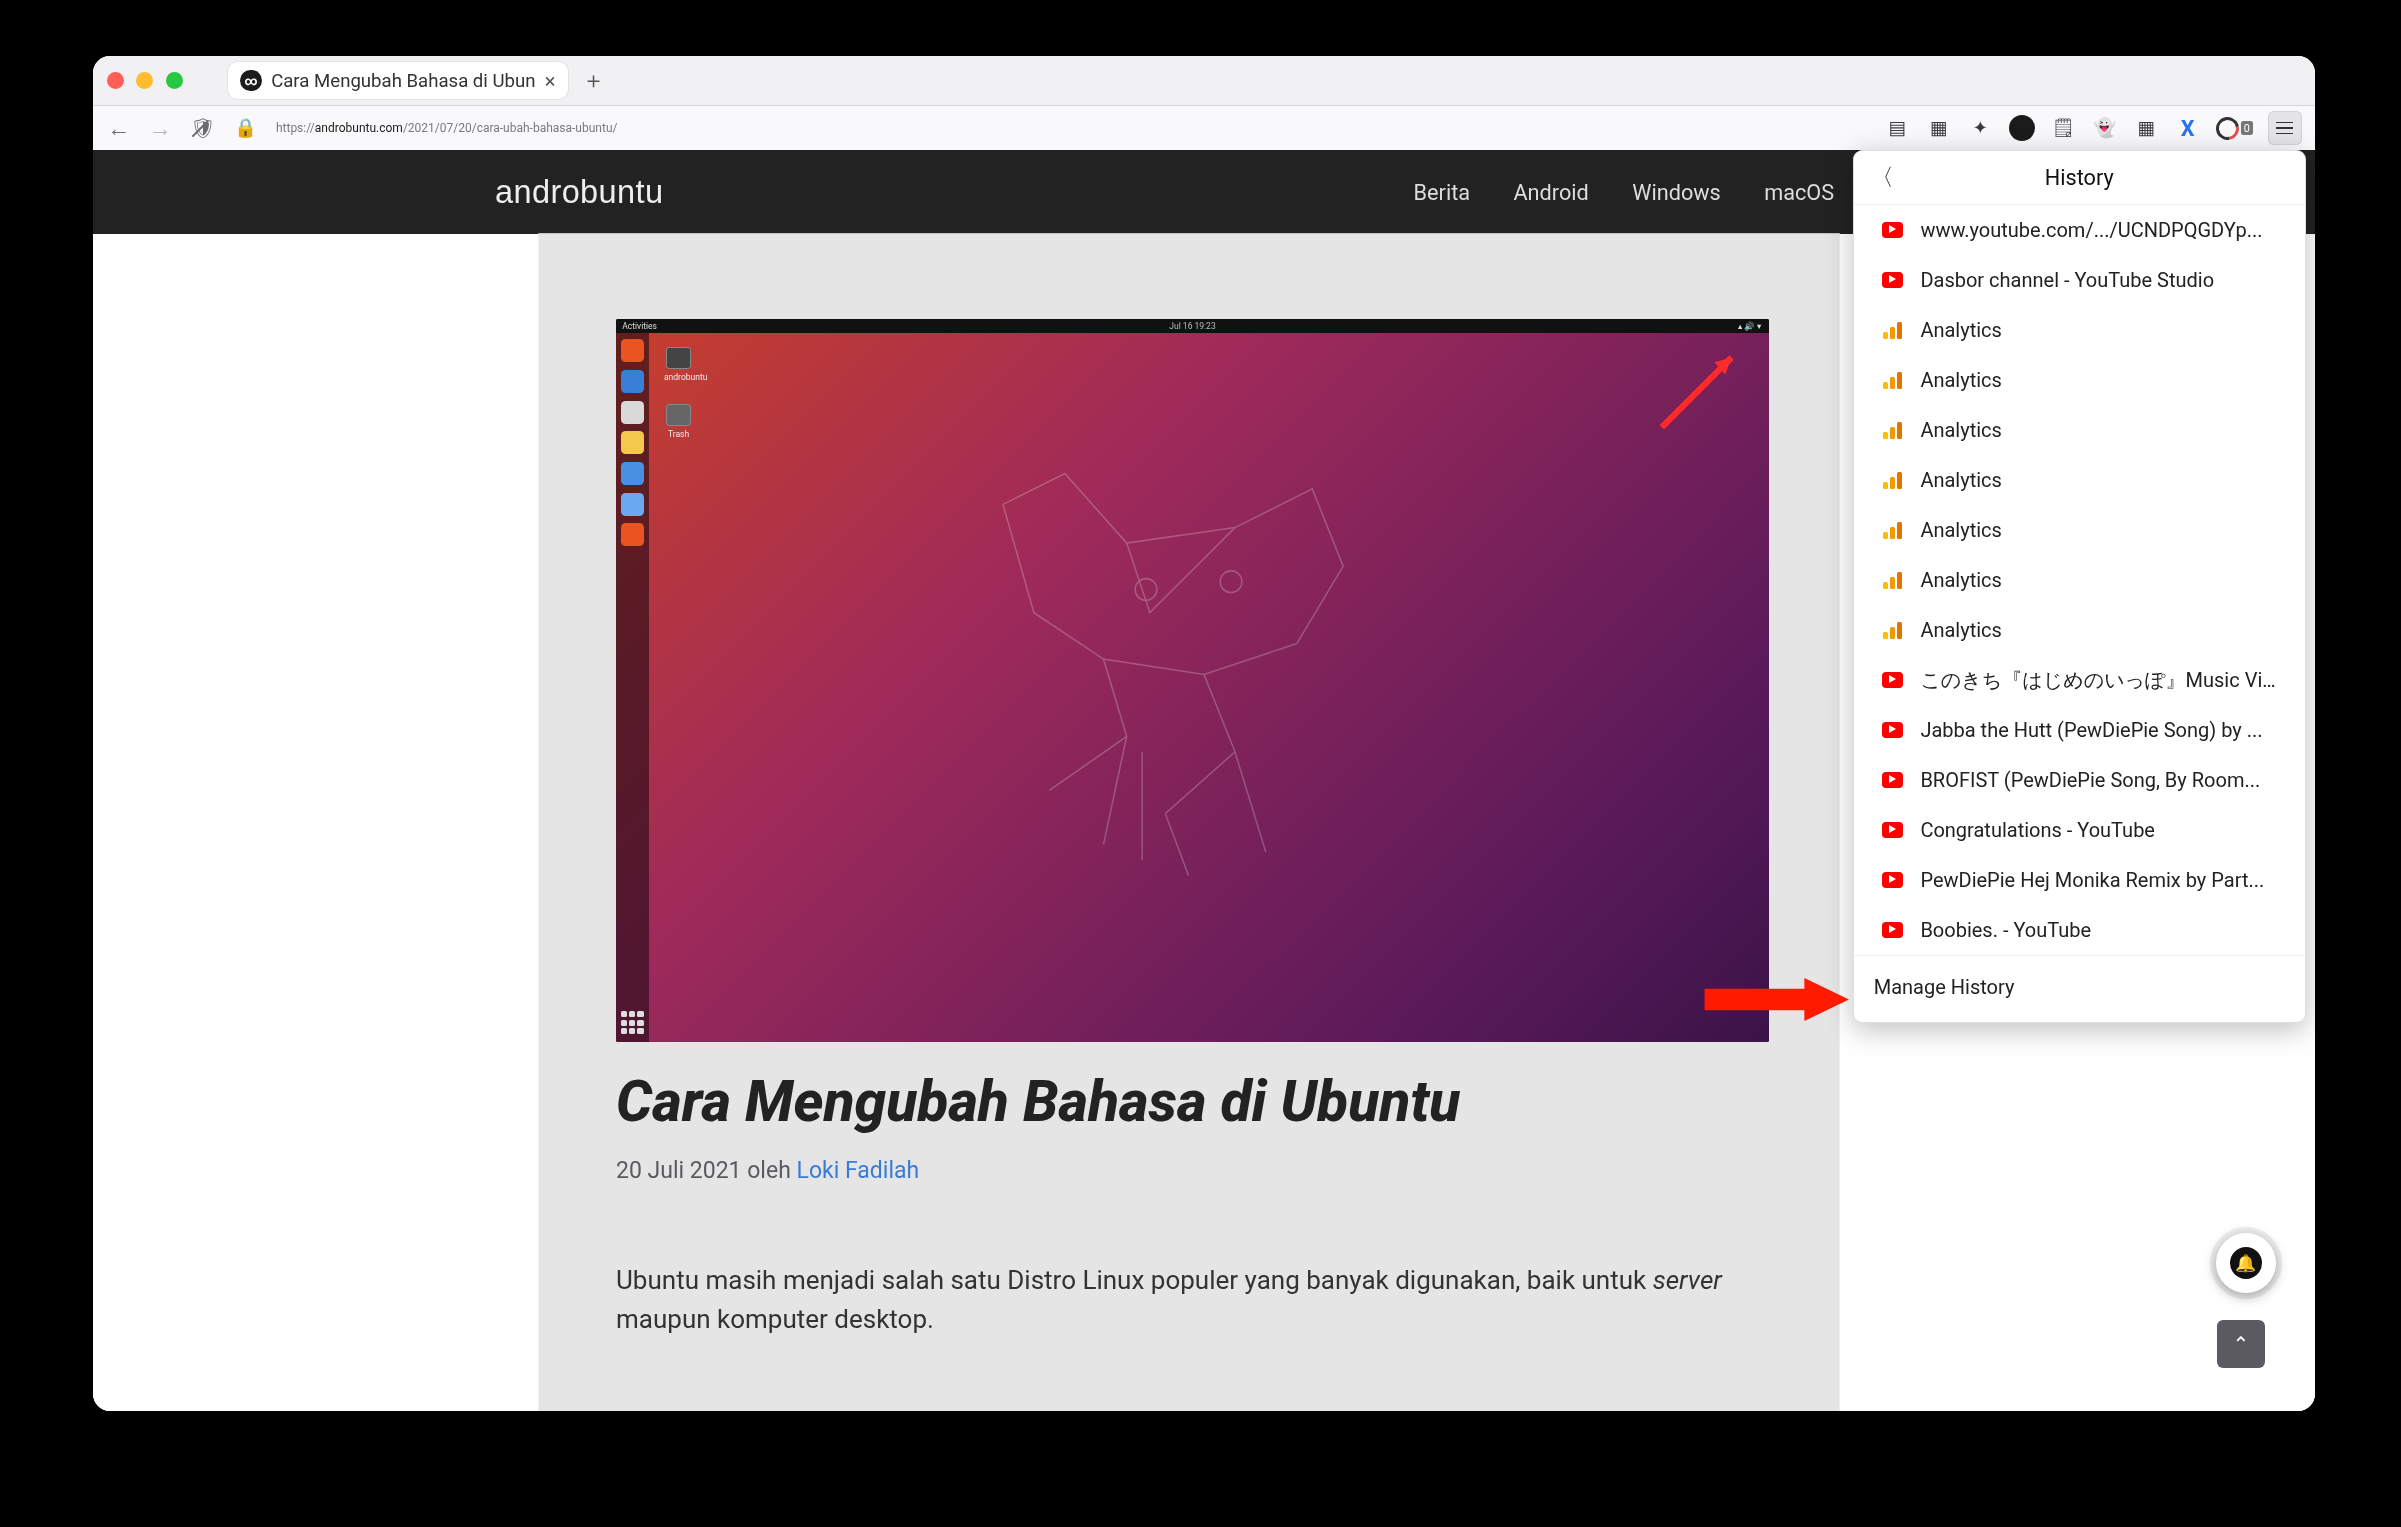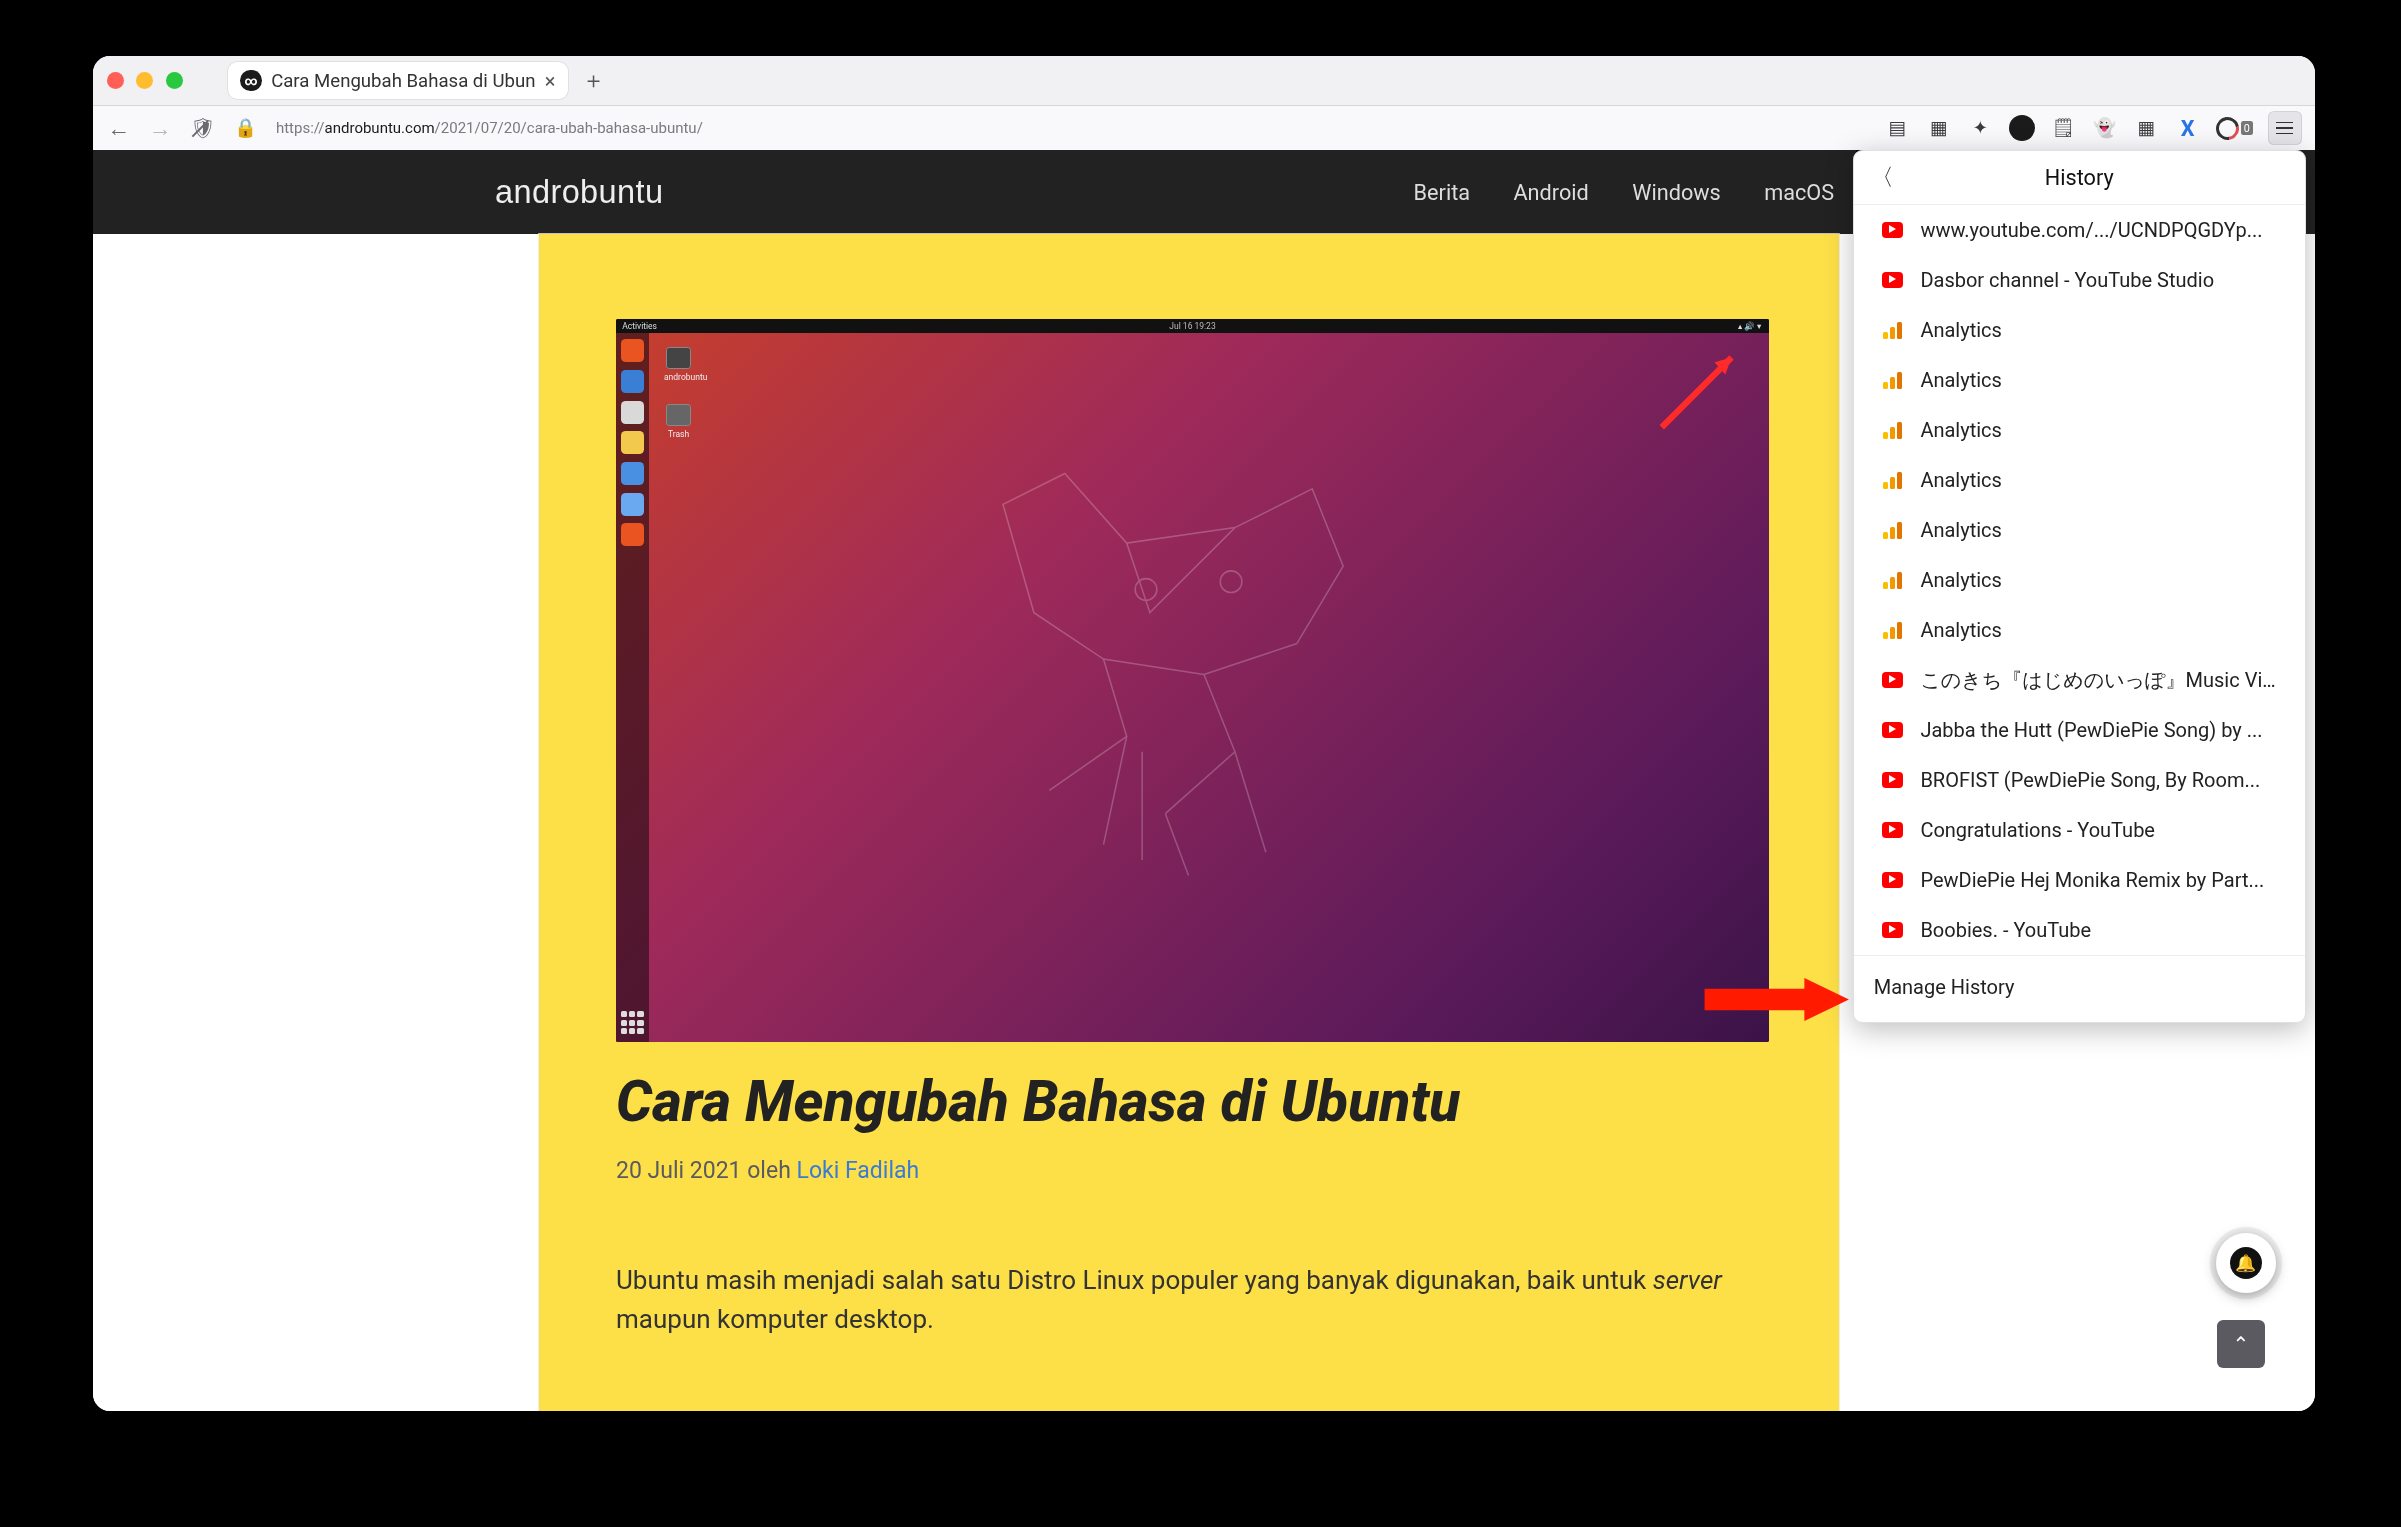--- a/index.html
+++ b/index.html
@@ -64,21 +64,21 @@
     align-items: center;
     padding: 0 14px;
     gap: 18.6px;
     border-bottom: 0.8px solid #d6d6d8;
   }
   .nav-arrow { color: #6a6a6f; font-size: 23px; }
   .nav-arrow.disabled { color: #b7b7bb; }
   .lock-strike { color: #6a6a6f; font-size: 20px; position: relative; }
   .lock-strike::after { content: ""; position: absolute; left: -1.5px; top: 50%; width: 21.7px; height: 1.5px; background: #6a6a6f; transform: rotate(-45deg); }
   .lock { color: #6a6a6f; font-size: 18.6px; }
-  .url { font-size: 15px; color: #7a7a80; }
+  .url { font-size: 12px; color: #7a7a80; }
   .url .host { color: #1b1b1b; }
   .ext-strip { margin-left: auto; display: flex; align-items: center; gap: 15.5px; }
   .ext-ico { width: 26px; height: 26px; display: flex; align-items: center; justify-content: center; color: #3b3b3f; font-size: 18.6px; }
   .ext-round { width: 26px; height: 26px; border-radius: 50%; background: #1b1b1b; }
   .ext-blue { color: #2a74e8; font-weight: bold; font-size: 21.7px; }
   .ext-pie { width: 23px; height: 23px; border-radius: 50%; border: 3.1px solid #333; border-right-color: #e05050; transform: rotate(35deg);}
   .ext-count { display:flex; align-items:center; gap:1.5px; }
   .ext-count .badge { font-size:10.8px; background:#777; color:#fff; border-radius:2.3px; padding:0.8px 3.1px; }
   .hamburger {
     width: 32.5px; height: 32.5px; border-radius: 4.6px;
@@ -102,21 +102,21 @@
   .menu-item { display:flex; align-items:center; padding: 0 21.7px; color: #ddd; font-size: 21.7px; }
   .menu-item.active { background: #0c0c0c; }
   .menu-item .chev { margin-left: 14px; font-size: 14px; }
   .search-ico { display:flex; align-items:center; padding: 0 21.7px 0 14px; color:#ddd; font-size: 20px;}
   .content {
     position: absolute;
     left: 446px;
     top: 84px;
     width: 1300px;
     bottom: 0;
-    background: #fde047;
+    background: #e5e5e5;
     box-shadow: 0 0 0 0.8px #eaeaea;
     padding: 85px 77px 0 77px;
   }
   .hero {
     width: 1153px; height: 723px;
     background: linear-gradient(135deg, #c73f2b 0%, #9f2a5a 35%, #5a1a5a 80%, #3b1348 100%);
     border-radius: 1.5px;
     position: relative;
     overflow: hidden;
   }

